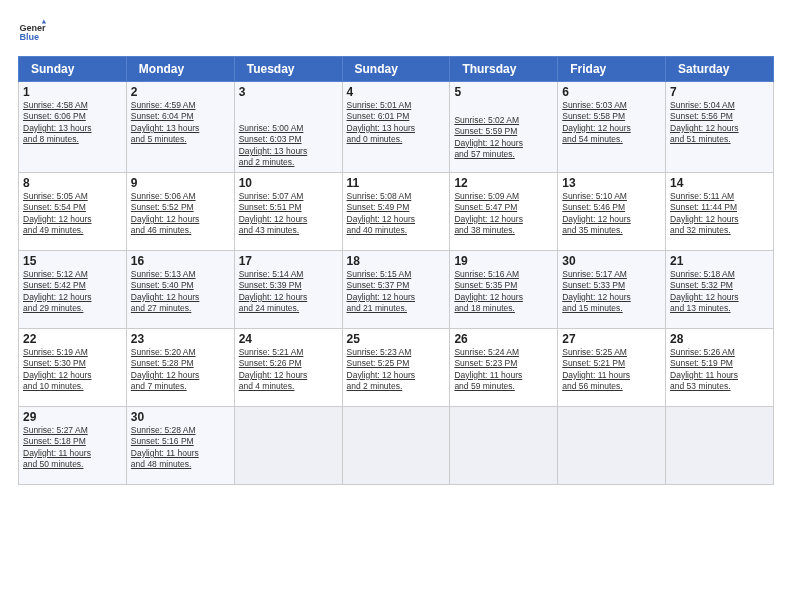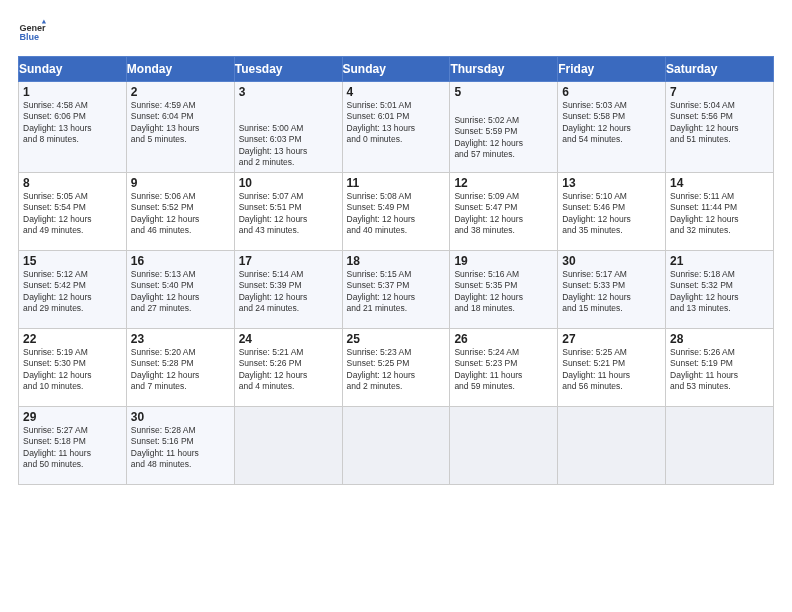--- a/index.html
+++ b/index.html
@@ -47,21 +47,21 @@
     table {
       width: 100%;
       border-collapse: collapse;
       table-layout: fixed;
     }
     thead th {
       background: #3a6abf;
       color: #fff;
       font-size: 12px;
       font-weight: bold;
-      padding: 5px 0;
+      padding: 5px 12px;
       text-align: left;
       border: 1px solid #5580cc;
     }
     tbody td {
       vertical-align: top;
       border: 1px solid #ccc;
       padding: 3px 4px;
       font-size: 9px;
       color: #333;
       background: #fff;
@@ -74,20 +74,21 @@
       font-size: 12px;
       font-weight: bold;
       color: #222;
       display: block;
       margin-bottom: 1px;
     }
     .day-info {
       font-size: 8.5px;
       color: #333;
       line-height: 1.35;
+      text-decoration: underline;
     }
     td.empty {
       background: #eef0f5 !important;
     }
   </style>
 </head>
 <body>
 
 <div class="page">
   <div class="header">

